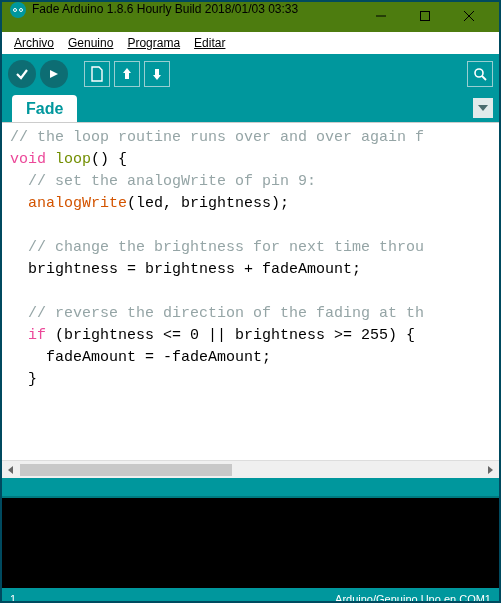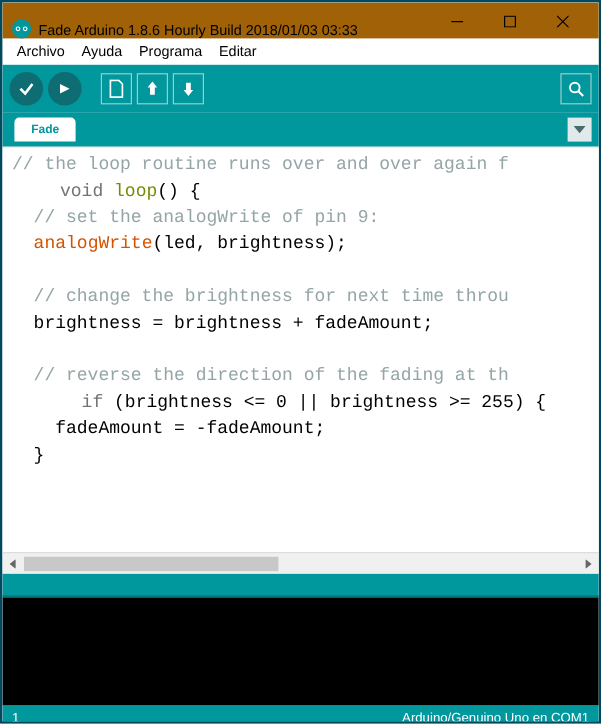--- a/index.html
+++ b/index.html
@@ -1,34 +1,34 @@
 <!DOCTYPE html>
 <html><head>
 <meta charset="utf-8">
 <style>
   * { box-sizing: border-box; margin: 0; padding: 0; }
   body { width: 501px; height: 603px; font-family: "Segoe UI", Tahoma, sans-serif; font-size: 12px; background: #fff; border: 2px solid #004a5f; overflow: hidden; }
-  .titlebar { height: 30px; display: flex; align-items: flex-end; padding: 0 8px; background: #a16207; }
+  .titlebar { height: 30px; display: flex; align-items: flex-start; padding: 0 8px; background: #4d7c0f; }
   .titlebar .app-ico { width:16px; height:16px; border-radius:50%; background:#00979d; display:inline-flex; align-items:center; justify-content:center; margin-right:6px; }
   .titlebar .app-ico span { width:4px; height:4px; border:1px solid #fff; border-radius:50%; margin:0 1px; }
   .titlebar .title { flex:1; font-size:12px; color:#000; }
   .titlebar .winbtn { width:44px; height:28px; display:flex; align-items:center; justify-content:center; font-size:13px; color:#000; }
   .menubar { height:22px; display:flex; align-items:center; padding:0 6px; gap:2px; }
-  .menubar .mitem { padding:2px 6px; font-size:12px; color:#000; }
+  .menubar .mitem { padding:2px 6px; font-size:12px; color:#000;text-decoration:underline; }
   .toolbar { height:40px; background:#00979d; display:flex; align-items:center; padding:0 6px; gap:4px; }
   .toolbar .tbtn { width:28px; height:28px; border-radius:50%; background:#0d6d73; display:flex; align-items:center; justify-content:center; }
   .toolbar .sqbtn { width:26px; height:26px; background:#00979d; border:1px solid #99ced1; display:flex; align-items:center; justify-content:center; }
   .toolbar .spacer { flex:1; }
   .tabbar { height:28px; background:#00979d; display:flex; align-items:center; padding-left:10px; position:relative; }
-  .tab { background:#fff; color:#00979d; font-size:10px; font-weight:bold; padding:5px 14px 4px; border-top-left-radius:4px; border-top-right-radius:4px; }
+  .tab { background:#fff; color:#00979d; font-size:16px; font-weight:bold; padding:5px 14px 4px; border-top-left-radius:4px; border-top-right-radius:4px; }
   .tab-menu { position:absolute; right:6px; top:4px; width:20px; height:20px; background:#e1eaea; display:flex; align-items:center; justify-content:center; }
   .editor-wrap { height:356px; display:flex; flex-direction:column; border-top:1px solid #ccc; }
   .editor { flex:1; overflow:hidden; background:#fff; padding:4px 0 0 8px; font-family:Consolas,"Courier New",monospace; font-size:15px; line-height:22px; white-space:pre; color:#000; }
   .c-comment { color:#95a5a6;text-align:center; }
-  .c-keyword { color:#737373;margin-left:40px; }
+  .c-keyword { color:#ec4899; }
   .c-func    { color:#d35400; }
   .c-funcname{ color:#728e00;text-align:center; }
   .hscroll { height:18px; background:#f0f0f0; display:flex; align-items:center; border-top:1px solid #ddd; }
   .hscroll .arrow { width:18px; height:16px; display:flex; align-items:center; justify-content:center; color:#666; font-size:10px; }
   .hscroll .track { flex:1; height:16px; position:relative; }
   .hscroll .thumb { position:absolute; left:0; top:2px; height:12px; width:46%; background:#c8c8c8; }
   .console-hdr { height:20px; background:#00979d; border-bottom:2px solid #007a80; }
   .console { height:90px; background:#000; }
   .status { height:22px; background:#00979d; color:#fff; display:flex; align-items:center; padding:0 8px; font-size:11px; }
   .status .right { margin-left:auto; }
@@ -56,21 +56,21 @@
   <div class="winbtn">
     <svg width="10" height="10">
         <line x1="0" y1="0" x2="10" y2="10" stroke="#000"></line>
         <line x1="10" y1="0" x2="0" y2="10" stroke="#000"></line>
       </svg>
   </div>
 </div>
 
 <div class="menubar">
   <div class="mitem">Archivo</div>
-  <div class="mitem">Ayuda</div>
+  <div class="mitem">Genuino</div>
   <div class="mitem">Programa</div>
   <div class="mitem">Editar</div>
 </div>
 
 <div class="toolbar">
   <div class="tbtn">
     <svg width="16" height="16">
         <polyline points="3,8 7,12 13,4" fill="none" stroke="#fff" stroke-width="2.2"></polyline>
       </svg>
   </div>

